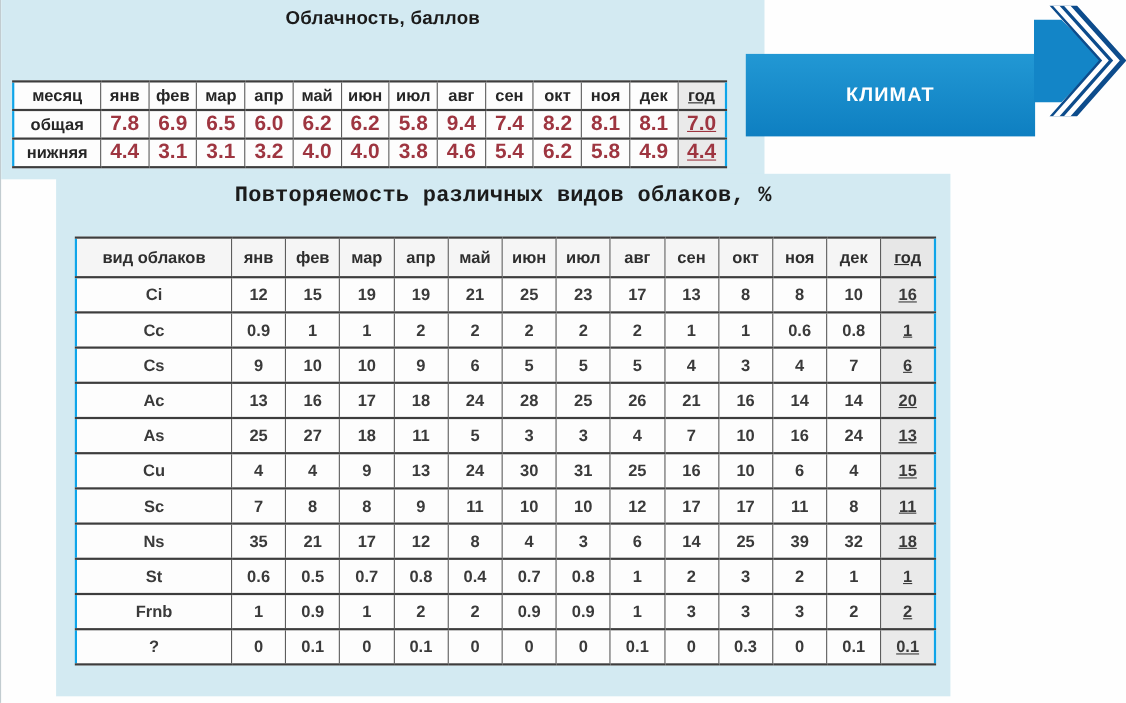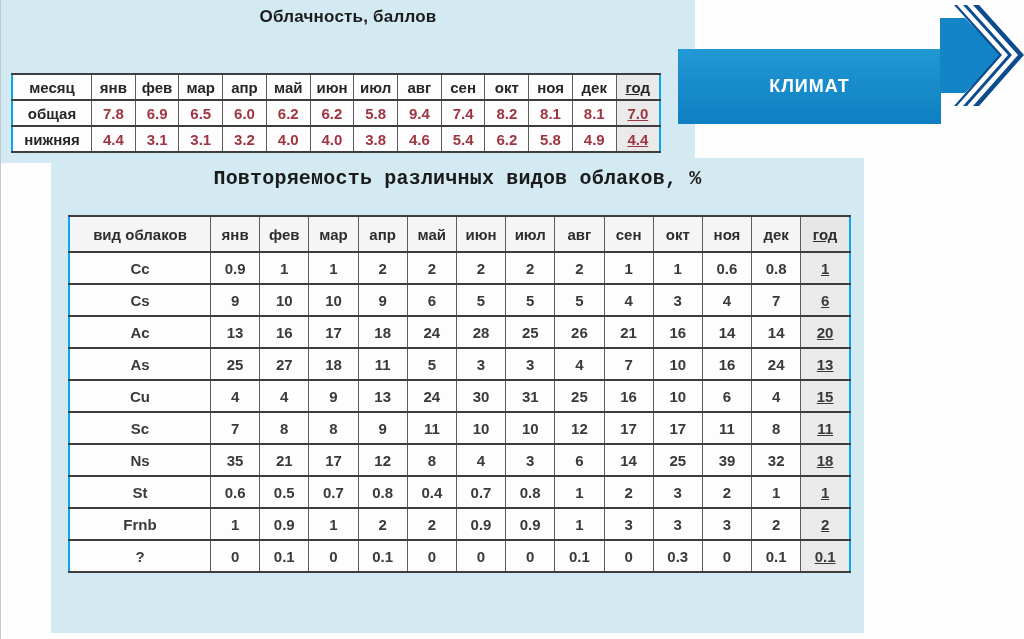--- a/index.html
+++ b/index.html
@@ -31,21 +31,21 @@
     text-align:center; vertical-align:middle; padding:0;
     overflow:hidden; white-space:nowrap;
   }
   .year-col { background:#eaeaea;text-decoration:underline; }
 
   
   #table1 { left:10px; top:73px; width:650px; }
   #table1 tr { height:26px; }
   #table1 .label-col { width:78px; }
   #table1 th, #table1 .row-label { font-size:15px; font-weight:bold; color:#262626; }
-  #table1 td.value { font-size:15px; font-weight:bold; color:#9e3540; }
+  #table1 td.value { font-size:19px; font-weight:bold; color:#9e3540; }
 
   
   #table2 { left:17px; top:57px; width:783px; }
   #table2 tr { height:32px; }
   #table2 tr.header-row { height:36px; }
   #table2 .label-col { width:140px; }
   #table2 th { font-size:15px; font-weight:bold; color:#2e2e2e; background:#f5f5f5; }
   #table2 th.year-col { background:#e7e7e7; }
   #table2 td { font-size:15px; font-weight:bold; color:#3a3a3a; }
 
@@ -143,20 +143,36 @@
             <th>авг</th>
             <th>сен</th>
             <th>окт</th>
             <th>ноя</th>
             <th>дек</th>
             <th class="year-col">год</th>
           </tr>
         </thead>
         <tbody>
           <tr>
+            <td class="row-label label-col">Ci</td>
+            <td class="value">12</td>
+            <td class="value">15</td>
+            <td class="value">19</td>
+            <td class="value">19</td>
+            <td class="value">21</td>
+            <td class="value">25</td>
+            <td class="value">23</td>
+            <td class="value">17</td>
+            <td class="value">13</td>
+            <td class="value">8</td>
+            <td class="value">8</td>
+            <td class="value">10</td>
+            <td class="value year-col">16</td>
+          </tr>
+          <tr>
             <td class="row-label label-col">Cc</td>
             <td class="value">0.9</td>
             <td class="value">1</td>
             <td class="value">1</td>
             <td class="value">2</td>
             <td class="value">2</td>
             <td class="value">2</td>
             <td class="value">2</td>
             <td class="value">2</td>
             <td class="value">1</td>

